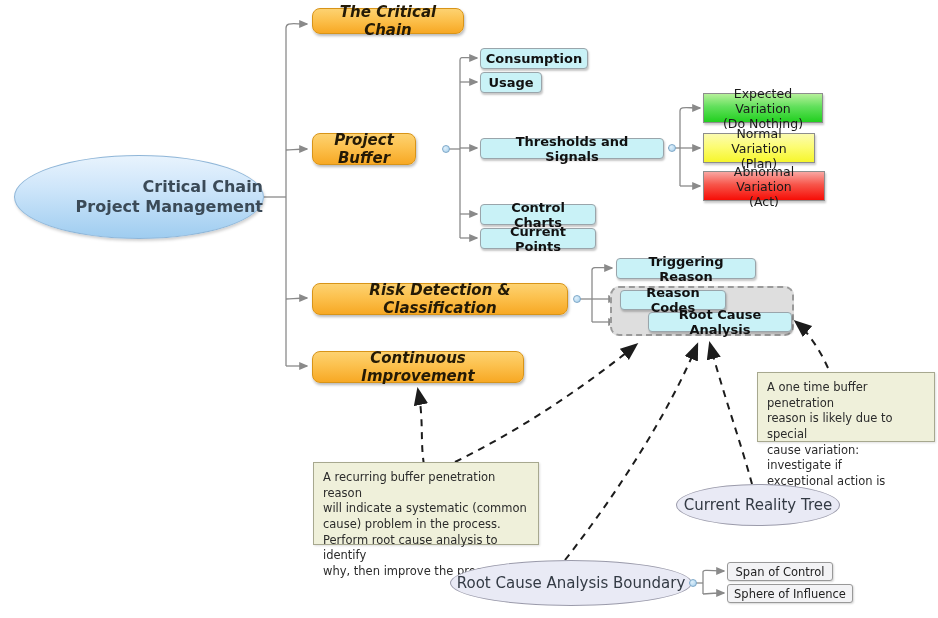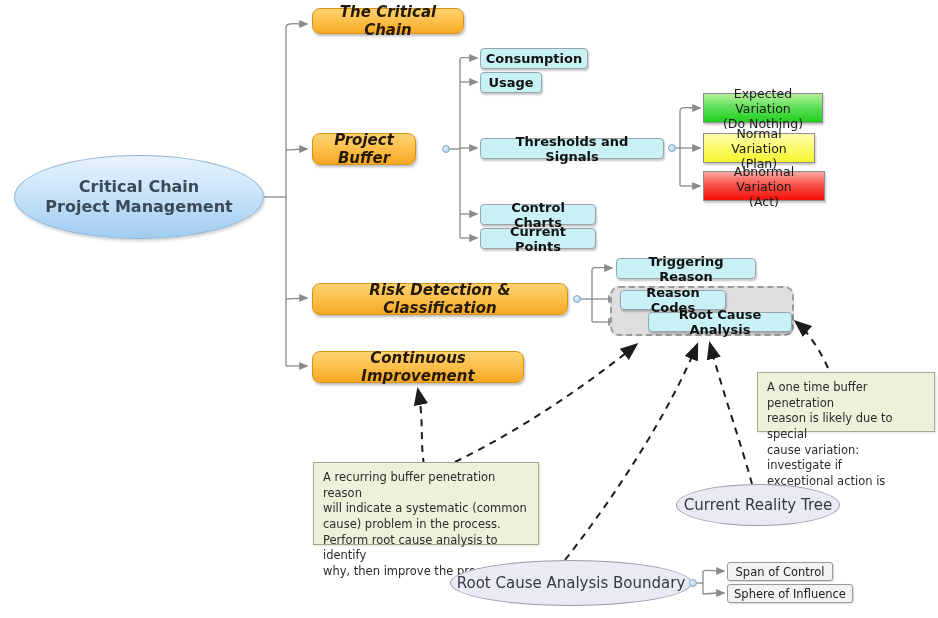--- a/index.html
+++ b/index.html
@@ -14,20 +14,21 @@
   .node{position:absolute;box-sizing:border-box;display:flex;align-items:center;justify-content:center;text-align:center;}
 
   
   .root-ellipse{
     border-radius:50%;
     background:linear-gradient(to bottom,#e8f3fd 0%,#cfe6fa 38%,#9fcdf0 100%);
     border:1px solid #8fb6d8;
     color:#3b4a57;
     font-weight:bold;font-size:16px;line-height:1.25;
     box-shadow:1px 2px 3px rgba(0,0,0,0.18);
+    align-items:flex-end;
   }
 
   
   .orange{
     border-radius:8px;
     background:linear-gradient(to bottom,#fdd271 0%,#fcc14e 45%,#f7a824 100%);
     border:1px solid #d89418;
     color:#241a06;
     font-weight:bold;font-style:italic;font-size:15px;
     box-shadow:1px 2px 3px rgba(0,0,0,0.28);
@@ -231,21 +232,21 @@
   </div>
 
   <div class="note" style="left:313px;top:462px;width:226px;height:83px;">
     <div>A recurring buffer penetration reason</div>
     <div>will indicate a systematic (common</div>
     <div>cause) problem in the process.</div>
     <div>Perform root cause analysis to identify</div>
     <div>why, then improve the process.</div>
   </div>
 
-  <div class="note" style="left:757px;top:372px;width:178px;height:60px;">
+  <div class="note" style="left:757px;top:372px;width:178px;height:70px;">
     <div>A one time buffer penetration</div>
     <div>reason is likely due to special</div>
     <div>cause variation: investigate if</div>
     <div>exceptional action is required.</div>
   </div>
 
   <div class="node lav-ellipse" style="left:676px;top:484px;width:164px;height:42px;">
     <span>Current Reality Tree</span>
   </div>
 

